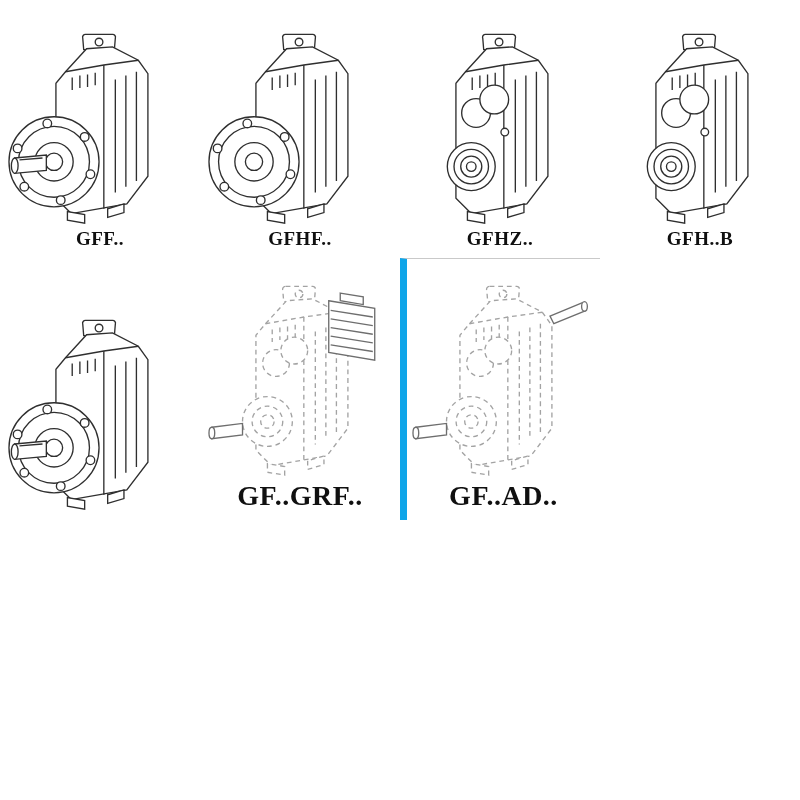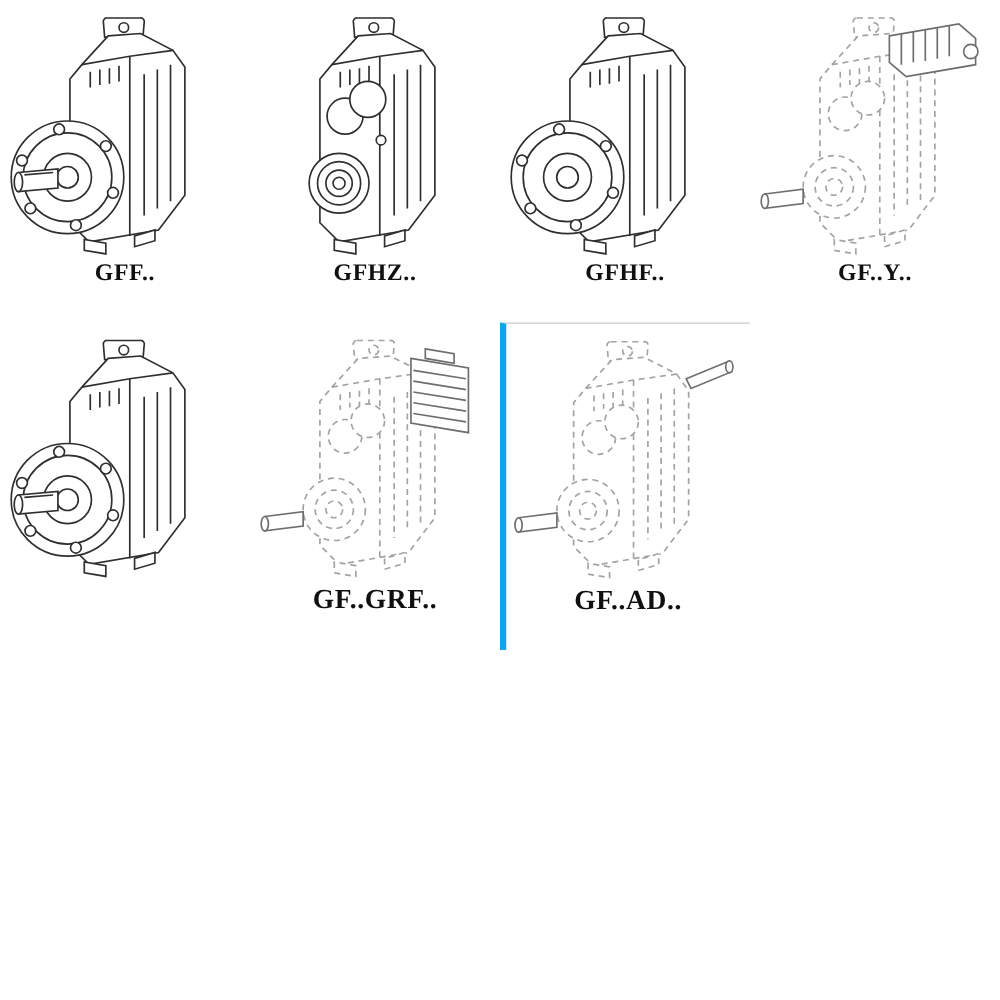--- a/index.html
+++ b/index.html
@@ -1,23 +1,23 @@
 <!DOCTYPE html>
 <html><head>
 <meta charset="utf-8">
 <style>
   *{box-sizing:border-box}
   html,body{margin:0;padding:0}
   body{width:800px;height:800px;background:#fff;font-family:"Liberation Serif",serif;overflow:hidden}
   .catalog{display:grid;grid-template-columns:repeat(4,200px);grid-template-rows:258px 262px 280px;width:800px;height:800px}
-  .cell{margin:0;display:flex;flex-direction:column;align-items:center;justify-content:flex-start;padding-bottom:8px}
+  .cell{margin:0;display:flex;flex-direction:column;align-items:center;justify-content:flex-end;padding-bottom:8px}
   .fig{width:194px;height:206px;flex:0 0 auto}
   .label{font-weight:700;font-size:19px;letter-spacing:.5px;color:#101010;margin-top:2px;white-space:nowrap;text-align:center}
-  .lg .label{font-size:22px}
-  .boxed{border-left:5px solid #0ea5e9;border-top:1px solid #c9c9c9}
+  .lg .label{font-size:28px}
+  .boxed{border-left:7px solid #0ea5e9;border-top:1px solid #c9c9c9}
   svg use{stroke-width:1.4}
   .defs-holder{position:absolute;width:0;height:0;overflow:hidden}
 </style>
 </head>
 <body>
 
 <svg class="defs-holder" aria-hidden="true">
   <defs>
     <g id="gb-body">
       <path fill="#fff" d="M85,15 h28 a3,3 0 0 1 3,4 l-1,12 h-32 l-1,-12 a3,3 0 0 1 3,-4 z"></path>
@@ -109,45 +109,43 @@
       <use href="#gb-flange" stroke="#2f2f2f"></use>
       <use href="#gb-shaft" stroke="#2f2f2f"></use>
     </svg>
     <figcaption class="label">GFF..</figcaption>
   </figure>
 
 
   <figure class="cell">
     <svg class="fig" viewBox="0 0 200 215">
       <use href="#gb-body" stroke="#2f2f2f"></use>
+      <use href="#gb-flange" stroke="#2f2f2f"></use>
+    </svg>
+    <figcaption class="label">GFHF..</figcaption>
+  </figure>
+
+  <figure class="cell">
+    <svg class="fig" viewBox="0 0 200 215">
+      <use href="#gb-body" stroke="#2f2f2f"></use>
       <use href="#gb-bores" stroke="#2f2f2f"></use>
     </svg>
     <figcaption class="label">GFHZ..</figcaption>
   </figure>
 
+
   <figure class="cell">
     <svg class="fig" viewBox="0 0 200 215">
       <use href="#gb-body" stroke="#2f2f2f"></use>
-      <use href="#gb-flange" stroke="#2f2f2f"></use>
+      <use href="#gb-bores" stroke="#2f2f2f"></use>
     </svg>
-    <figcaption class="label">GFHF..</figcaption>
+    <figcaption class="label">GFH..B</figcaption>
   </figure>
 
 
-
-
-  <figure class="cell">
-    <svg class="fig" viewBox="0 0 200 215">
-      <use href="#gb-body" stroke-dasharray="5 4" stroke="#a3a3a3"></use>
-      <use href="#gb-front-dashed" stroke-dasharray="5 4" stroke="#a3a3a3"></use>
-      <use href="#gb-motor" stroke="#6e6e6e"></use>
-      <use href="#gb-shaft-left" stroke="#6e6e6e"></use>
-    </svg>
-    <figcaption class="label">GF..Y..</figcaption>
-  </figure>
 
   <figure class="cell">
     <svg class="fig" viewBox="0 0 200 215">
       <use href="#gb-body" stroke="#2f2f2f"></use>
       <use href="#gb-flange" stroke="#2f2f2f"></use>
       <use href="#gb-shaft" stroke="#2f2f2f"></use>
     </svg>
   </figure>
 
 

